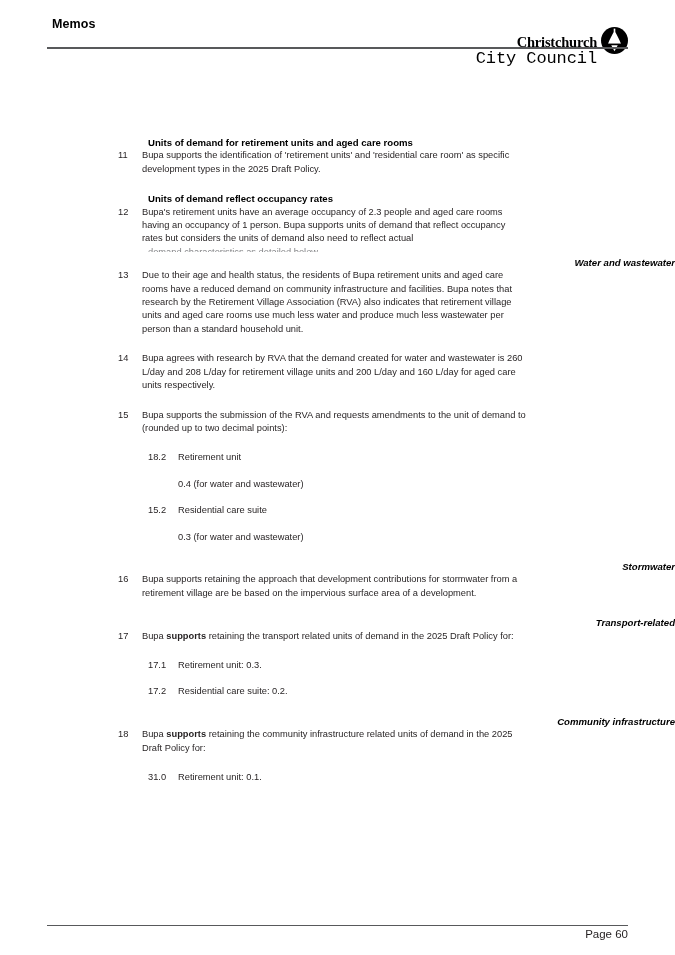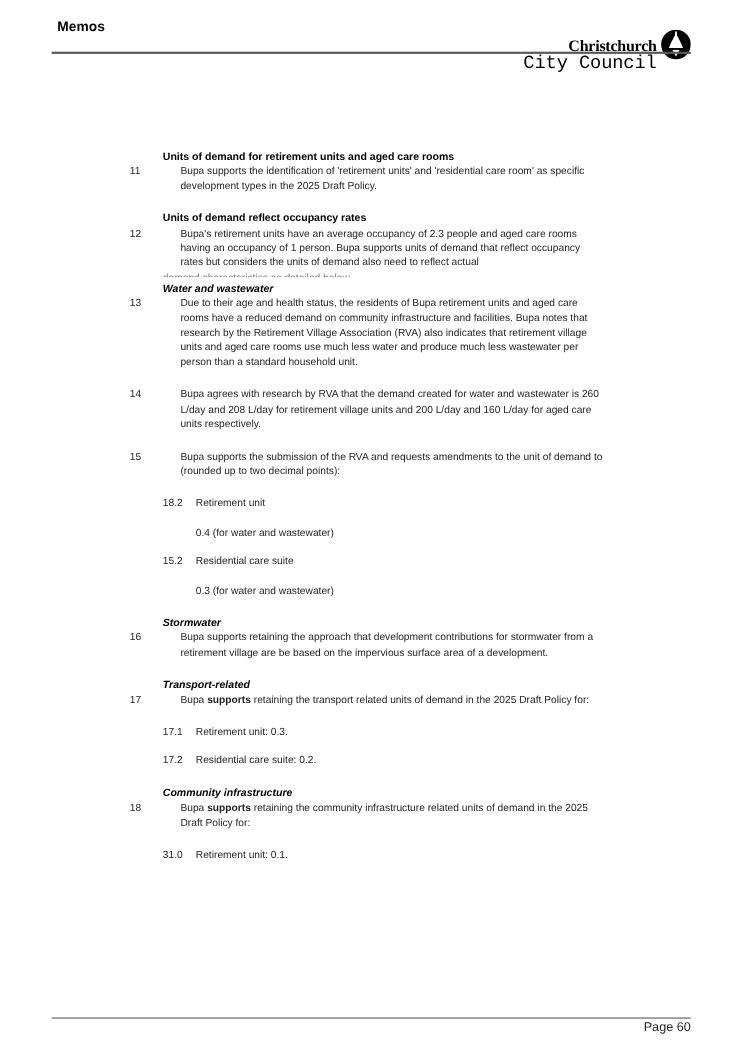--- a/index.html
+++ b/index.html
@@ -119,37 +119,38 @@
     margin-left: 30px;
     font-size: 9.6px;
     line-height: 13.4px;
     font-weight: bold;
     color: #000000;
     margin-bottom: 0px;
     white-space: nowrap;
   }
   .heading.italic {
     font-style: italic;
+    text-align: right;
   }
 
   .para {
     position: relative;
     min-height: 13px;
   }
   .para-num {
     position: absolute;
     left: 0;
     top: 0;
     width: 24px;
     font-size: 9.3px;
     line-height: 13.4px;
     color: #231f20;
   }
   .para-text {
-    margin-left: 46px;
+    margin-left: 24px;
     width: 385px;
     font-size: 9.3px;
     line-height: 13.4px;
     color: #231f20;
     text-align: left;
   }
   .para-text b { font-weight: bold; }
 
   
   .clipped-line {

